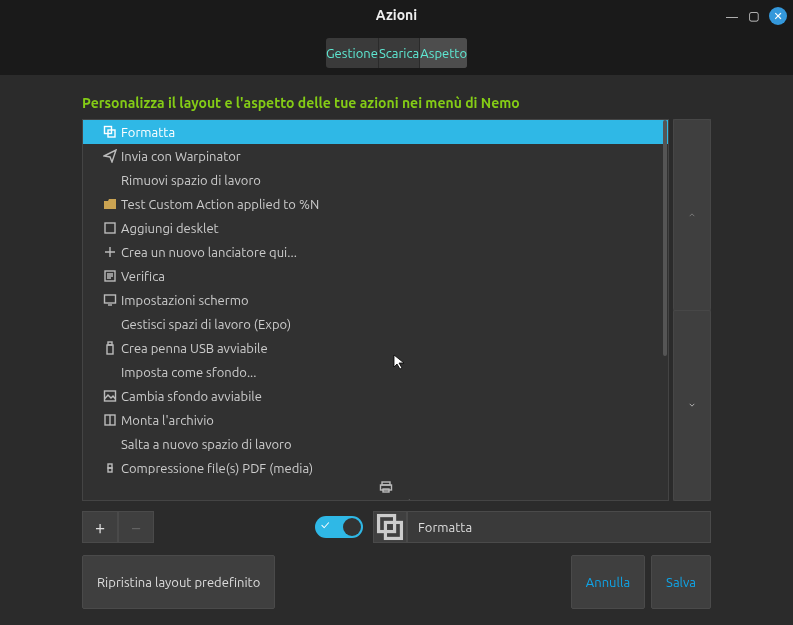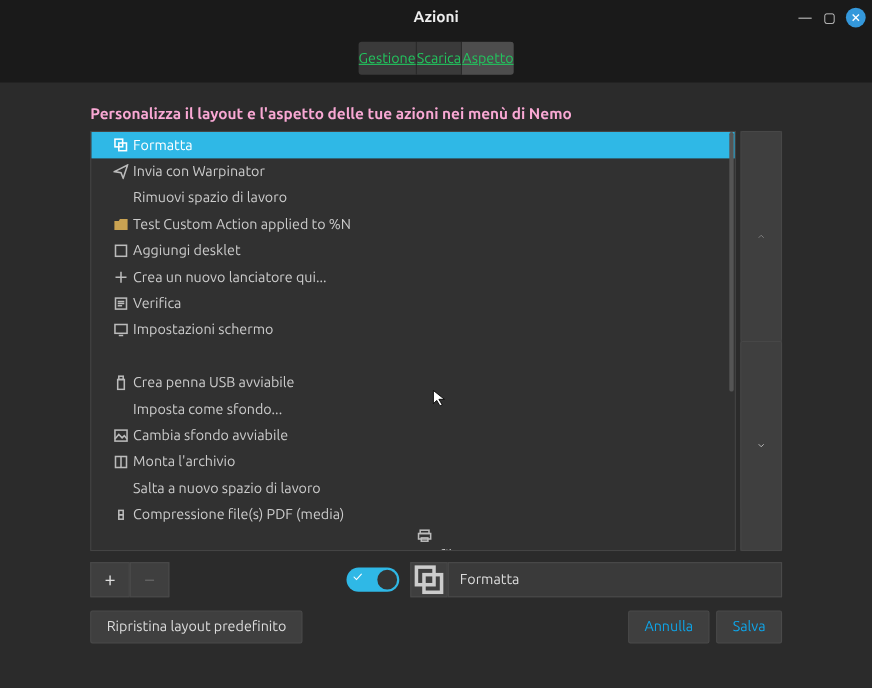--- a/index.html
+++ b/index.html
@@ -7,27 +7,27 @@
 
 
 .titlebar { height: 75px; background: #1a1a1a; display: flex; flex-direction: column; }
 .titlebar-top { height: 30px; display: flex; align-items: center; position: relative; }
 .win-title { flex: 1; text-align: center; font-weight: 600; font-size: 14px; color: #eee; }
 .win-controls { position: absolute; right: 6px; top: 7px; display: flex; gap: 8px; align-items: center; }
 .win-btn { width: 14px; height: 14px; display: inline-flex; align-items: center; justify-content: center; color: #ddd; font-size: 12px; cursor: pointer; }
 .win-close { background: #3498db; border-radius: 50%; color: #fff; width: 18px; height: 18px; font-size: 11px; }
 .tabbar { flex: 1; display: flex; align-items: center; justify-content: center; }
 .tabgroup { display: flex; background: #3a3a3a; border-radius: 3px; overflow: hidden; }
-.tab { padding: 8px 0; color: #22c55e; cursor: pointer; border-right: 1px solid #2a2a2a; text-decoration: underline; }
+.tab { padding: 8px 0; color: #5eead4; cursor: pointer; border-right: 1px solid #2a2a2a; }
 .tab:last-child { border-right: none; }
 .tab.active { background: #4d4d4d; }
 
 
 .content { padding: 20px 82px; }
-.caption { font-size: 14px; font-weight: 600; color: #f9a8d4; margin-bottom: 8px; }
+.caption { font-size: 14px; font-weight: 600; color: #84cc16; margin-bottom: 8px; }
 
 .list-area { display: flex; height: 382px; }
 .list { flex: 1; background: #313131; border: 1px solid #444; overflow: hidden; position: relative; }
 .list-items { height: 100%; overflow: hidden; }
 .item { display: flex; align-items: center; height: 24px; padding-left: 20px; gap: 4px; cursor: pointer; }
 .item.selected { background: #2fb8e6; color: #fff; }
 .item.dashed { border-bottom: 1px dashed #555; flex-direction: column; }
 .icon { width: 14px; height: 14px; display: inline-flex; align-items: center; justify-content: center; color: #bbb; font-size: 12px; flex-shrink: 0; }
 .item.selected .icon { color: #fff; }
 .item span.label { white-space: nowrap; }
@@ -45,21 +45,21 @@
 .sqbtn.disabled { color: #666; }
 .spacer { flex: 1; }
 .toggle { width: 48px; height: 22px; background: #2fb8e6; border-radius: 11px; position: relative; margin-right: 10px; cursor: pointer; margin-left: auto; }
 .toggle::after { content: ""; position: absolute; right: 2px; top: 2px; width: 18px; height: 18px; background: #333; border-radius: 50%; }
 .toggle::before { content: "✓"; position: absolute; left: 6px; top: 2px; font-size: 12px; color: #fff; }
 .icobtn { width: 34px; height: 32px; background: #3f3f3f; border: 1px solid #4a4a4a; display: flex; align-items: center; justify-content: center; color: #ccc; }
 .name-input { flex: 0 0 304px; height: 32px; background: #3a3a3a; border: 1px solid #4a4a4a; color: #ddd; padding: 0 10px; font-size: 13px; }
 
 
 .footer { display: flex; margin-top: 12px; gap: 6px; }
-.btn { background: #3f3f3f; border: 1px solid #4a4a4a; padding: 7px 14px; color: #ddd; cursor: pointer; font-size: 13px; border-radius: 2px; }
+.btn { background: #3f3f3f; border: 1px solid #4a4a4a; padding: 19px 14px; color: #ddd; cursor: pointer; font-size: 13px; border-radius: 2px; }
 .btn.disabled { color: #0ea5e9; }
 .footer .spacer { flex: 1; }
 
 .cursor { position: absolute; width: 14px; height: 16px; pointer-events: none; z-index: 100; left: 310px; top: 234px; }
 </style>
 </head>
 <body>
 
 <div class="titlebar">
   <div class="titlebar-top">
@@ -143,20 +143,21 @@
             <span class="icon">
               <svg viewBox="0 0 14 14">
                 <rect x="1.5" y="2" width="11" height="8"></rect>
                 <path d="M5 12 L9 12"></path>
               </svg>
             </span>
             <span class="label">Impostazioni schermo</span>
           </div>
           <div class="item">
             <span class="icon"></span>
+            <span class="label">Gestisci spazi di lavoro (Expo)</span>
           </div>
           <div class="item">
             <span class="icon">
               <svg viewBox="0 0 14 14">
                 <rect x="5" y="1" width="4" height="3"></rect>
                 <rect x="4" y="4" width="6" height="9"></rect>
               </svg>
             </span>
             <span class="label">Crea penna USB avviabile</span>
           </div>

